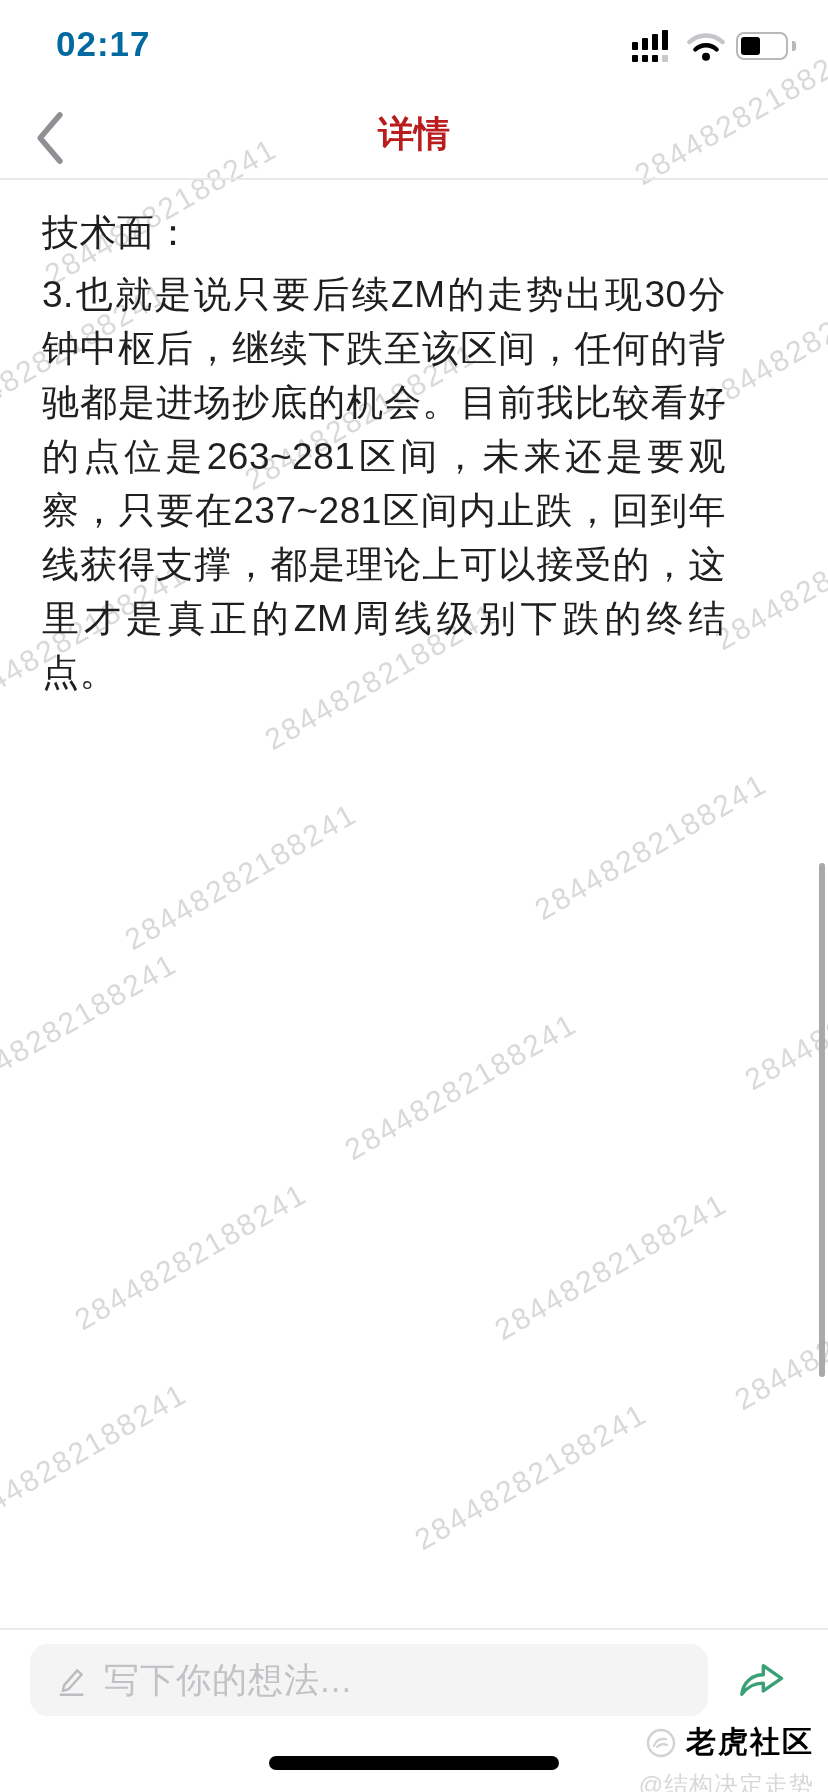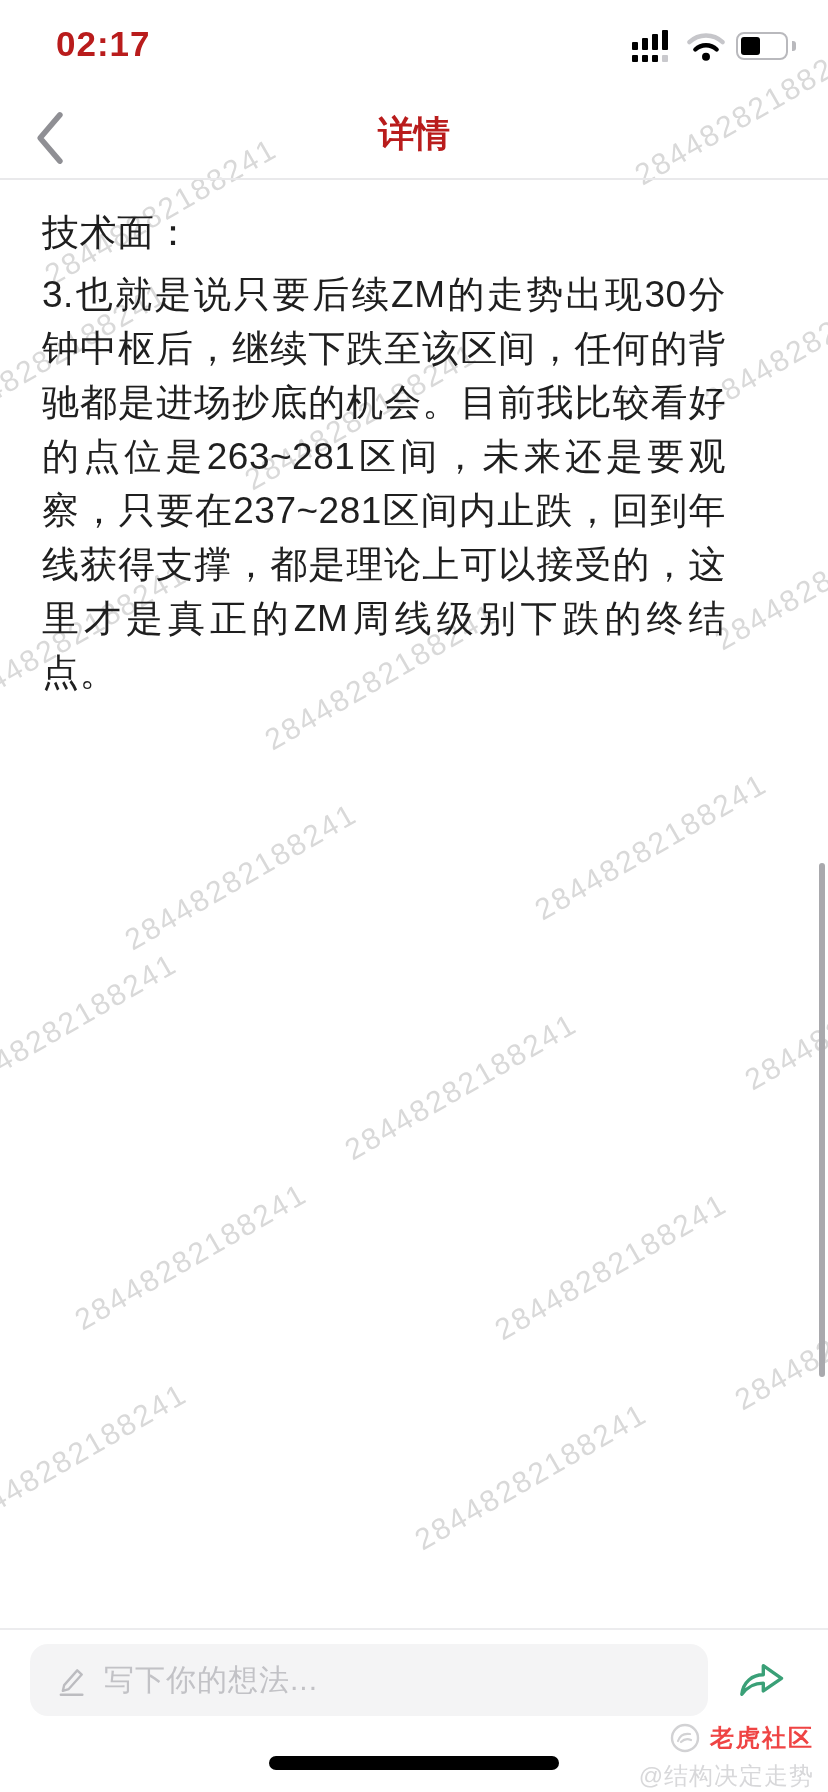--- a/index.html
+++ b/index.html
@@ -4,21 +4,21 @@
 <style>
   html,body{margin:0;padding:0;background:#888;}
   *{box-sizing:border-box;}
   #phone{
     position:relative;width:828px;height:1792px;background:#ffffff;
     overflow:hidden;margin:0 auto;
     font-family:"Liberation Sans","DejaVu Sans",sans-serif;
   }
   
   .status-bar{position:absolute;top:0;left:0;width:828px;height:88px;z-index:30;}
-  .status-time{position:absolute;left:56px;top:24px;font-size:35px;font-weight:700;color:#b91c1c;letter-spacing:1px;}
+  .status-time{position:absolute;left:56px;top:24px;font-size:35px;font-weight:700;color:#0369a1;letter-spacing:1px;}
   .status-icons{position:absolute;right:30px;top:30px;display:flex;align-items:center;gap:10px;}
   
   .cell-icon{width:44px;height:32px;position:relative;}
   .cell-icon .bar{position:absolute;bottom:12px;width:6px;background:#000;border-radius:1px;}
   .cell-icon .sq{position:absolute;bottom:0;width:6px;height:7px;background:#000;border-radius:1px;}
   
   .battery-icon{position:relative;width:62px;height:30px;}
   .battery-body{position:absolute;left:0;top:1px;width:52px;height:28px;border:2.5px solid #b9b9bd;border-radius:8px;}
   .battery-fill{position:absolute;left:5px;top:6px;width:19px;height:18px;background:#000;border-radius:3px;}
   .battery-nub{position:absolute;right:2px;top:10px;width:4px;height:10px;background:#b9b9bd;border-radius:0 3px 3px 0;}
@@ -33,25 +33,25 @@
   .article p{margin:0 0 8px 0;font-size:37px;line-height:54px;color:#1f1f1f;text-align:justify;letter-spacing:0.5px;}
   
   .wm-layer{position:absolute;top:0;left:0;width:828px;height:1630px;overflow:hidden;z-index:1;pointer-events:none;}
   .wm{position:absolute;font-size:30px;color:#d9d9d9;white-space:nowrap;transform:rotate(-30deg);letter-spacing:2px;}
   
   .scrollbar-thumb{position:absolute;right:3px;top:863px;width:6px;height:514px;background:#a9a9ad;border-radius:3px;z-index:20;}
   
   .composer{position:absolute;left:0;top:1628px;width:828px;height:164px;background:#ffffff;border-top:2px solid #ececee;z-index:15;}
   .composer-box{position:absolute;left:30px;top:14px;width:678px;height:72px;background:#f4f4f5;border-radius:18px;
     display:flex;align-items:center;padding:0 24px;gap:16px;}
-  .composer-placeholder{font-size:30px;color:#c2c2c6;letter-spacing:1px;}
+  .composer-placeholder{font-size:35px;color:#c2c2c6;letter-spacing:1px;}
   .share-btn{position:absolute;right:28px;top:14px;width:76px;height:72px;display:flex;align-items:center;justify-content:center;}
   
   .brand-wm{position:absolute;right:14px;top:1722px;z-index:18;text-align:right;pointer-events:none;}
-  .brand-row{display:flex;align-items:center;justify-content:flex-end;gap:10px;color:#ef4444;font-size:24px;font-weight:700;letter-spacing:2px;}
+  .brand-row{display:flex;align-items:center;justify-content:flex-end;gap:10px;color:#000000;font-size:30px;font-weight:700;letter-spacing:2px;}
   .brand-author{margin-top:6px;color:#d8d8da;font-size:24px;letter-spacing:1px;}
   
   .home-indicator{position:absolute;left:269px;top:1756px;width:290px;height:14px;background:#000;border-radius:8px;z-index:40;}
 </style>
 </head>
 <body>
 
 <div id="phone">
 
   <div class="wm-layer" id="wm-layer">

